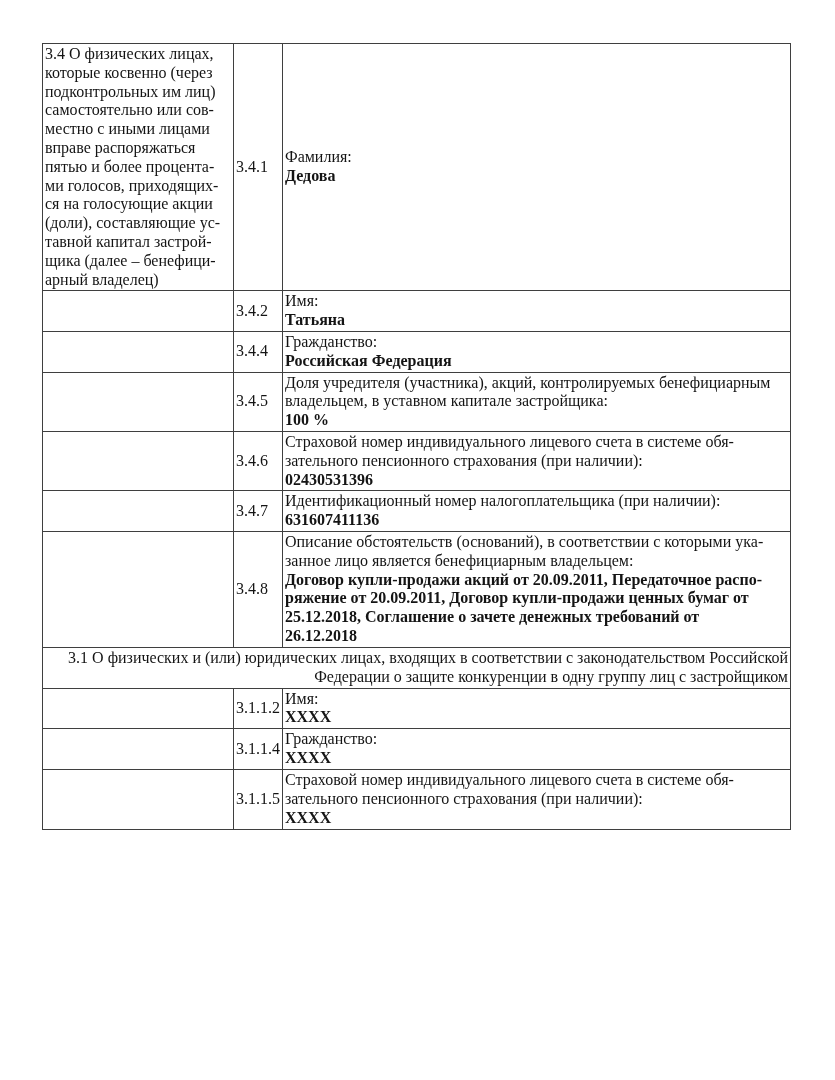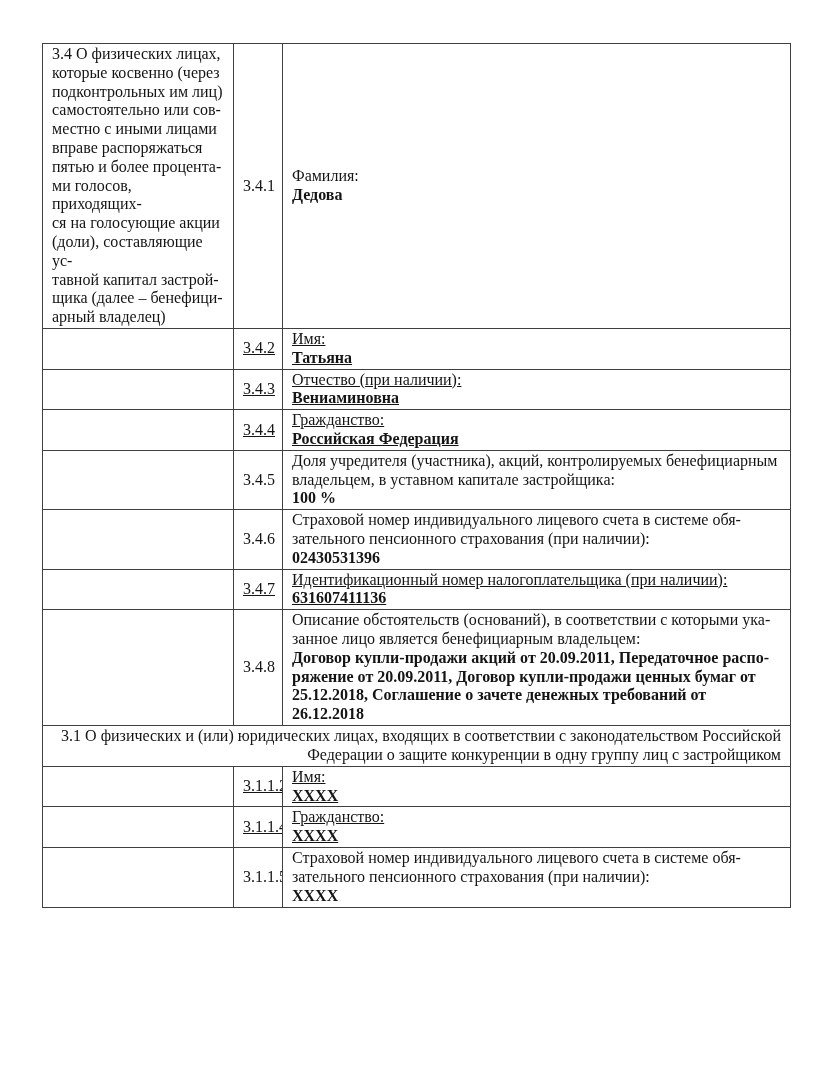--- a/index.html
+++ b/index.html
@@ -20,21 +20,21 @@
     left: 42px;
     top: 43px;
     width: 748px;
     border-collapse: collapse;
     table-layout: fixed;
     font-size: 16px;
     line-height: 18.8px;
   }
   table.decl td {
     border: 1px solid #3f3f3f;
-    padding: 1px 9px;
+    padding: 1px 2px;
     overflow: hidden;
   }
   td.left-cell {
     vertical-align: top;
     white-space: pre-line;
   }
   td.num-cell {
     vertical-align: middle;
     padding-left: 2px;
     padding-right: 1px;
@@ -44,21 +44,21 @@
     padding-left: 4px;
   }
   td.section-cell {
     vertical-align: top;
     white-space: pre-line;
     text-align: right;
   }
   .field-label { white-space: pre-line; }
   .field-value { white-space: pre-line; font-weight: bold; }
   tr.h240 { height: 240px; }
-  tr.h39  { height: 39px; text-decoration: underline; }
+  tr.h39  { height: 39px; }
   tr.h58  { height: 58px; }
   tr.h116 { height: 116px; }
   tr.h40  { height: 40px; }
   tr.h133 { height: 133px; }
   tr.h60  { height: 60px; }
 </style>
 </head>
 <body>
 
 <div>
@@ -93,28 +93,20 @@
 
       <tr class="h39">
         <td class="left-cell"></td>
         <td class="num-cell">3.4.2</td>
         <td class="content-cell">
           <div class="field-label">Имя:</div>
           <div class="field-value">Татьяна</div>
         </td>
       </tr>
 
-      <tr class="h39">
-        <td class="left-cell"></td>
-        <td class="num-cell">3.4.3</td>
-        <td class="content-cell">
-          <div class="field-label">Отчество (при наличии):</div>
-          <div class="field-value">Вениаминовна</div>
-        </td>
-      </tr>
 
       <tr class="h39">
         <td class="left-cell"></td>
         <td class="num-cell">3.4.4</td>
         <td class="content-cell">
           <div class="field-label">Гражданство:</div>
           <div class="field-value">Российская Федерация</div>
         </td>
       </tr>
 

